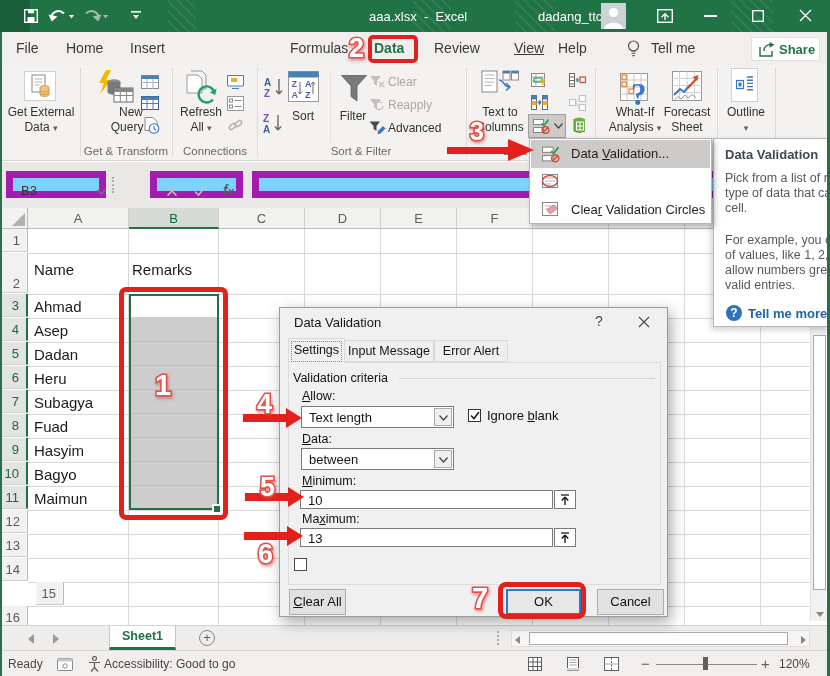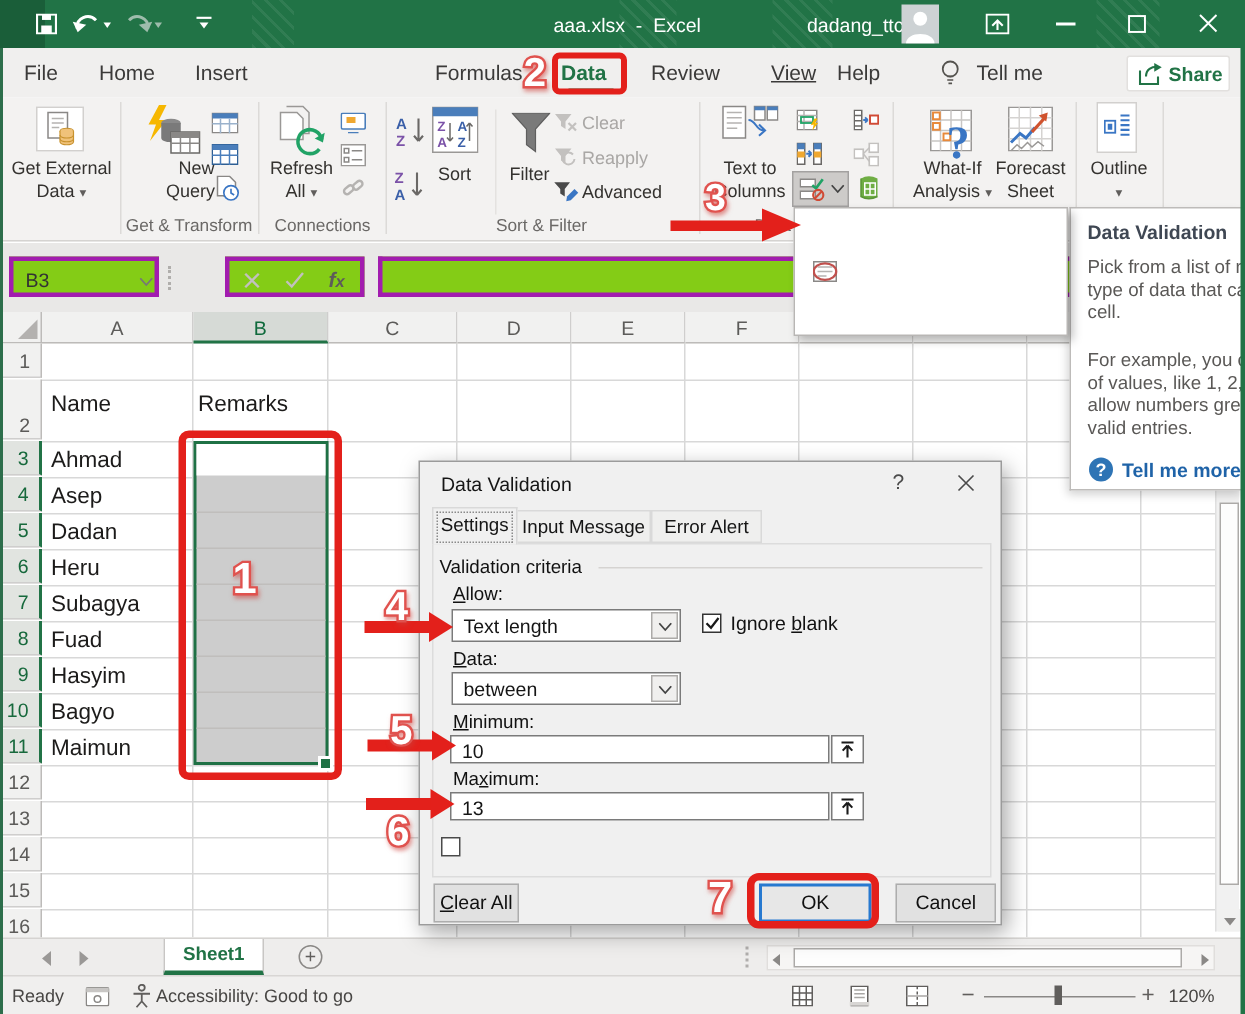--- a/index.html
+++ b/index.html
@@ -15,21 +15,21 @@
   .mtab { position:absolute; top:0; height:33px; line-height:33px; font-size:14px; color:#3b3a39; text-align:left; }
   
   #ribbon { position:absolute; left:0; top:65px; width:830px; height:96px; background:#f3f2f1; border-bottom:1px solid #d5d3d1; }
   .rsep { position:absolute; top:3px; height:88px; width:1px; background:#dcdad8; }
   .glabel { position:absolute; top:80px; height:14px; font-size:11.5px; color:#6a6866; text-align:center; width:120px; }
   .btxt { position:absolute; font-size:12px; color:#34322f; text-align:center; line-height:15px; white-space:nowrap; }
   .stxt { position:absolute; font-size:12px; color:#34322f; white-space:nowrap; }
   .dimtxt { color:#a9a7a5; }
   
   #fbar { position:absolute; left:0; top:162px; width:830px; height:46px; background:#e9e8e7; }
-  .fbox { position:absolute; background:#84cc16; border:3px solid #a21caf; }
+  .fbox { position:absolute; background:#7dd3fc; border:7px solid #a21caf; }
   
   #grid { position:absolute; left:0; top:208px; width:810px; height:417px; background:#fff; overflow:hidden; }
   .vline { position:absolute; top:0; bottom:0; width:1px; background:#d8d8d8; }
   .hline { position:absolute; left:28px; right:0; height:1px; background:#d8d8d8; }
   .colhdr { position:absolute; top:0; height:21px; font-size:13px; color:#5c5b59; text-align:center; line-height:21px; background:#f1f1f0; border-right:1px solid #cfcecd; }
   .rowhdr { position:absolute; left:0; width:28px; font-size:13px; color:#5c5b59; text-align:right; padding-right:7px; background:#f1f1f0; border-bottom:1px solid #cfcecd; border-right:1px solid #bdbbb9; }
   .rowhdr.sel { background:#e1e4e0; color:#17693c; border-right:2px solid #217346; }
   .cellname { position:absolute; left:34px; font-size:15px; color:#1c1b1a; }
   
   #vsb { position:absolute; left:810px; top:208px; width:16px; height:413px; background:#f1f1f1; border-left:1px solid #e0e0e0; }
@@ -400,21 +400,21 @@
   <div class="rowhdr sel" style="top:134px;height:23px;line-height:23px;">5</div>
   <div class="rowhdr sel" style="top:158px;height:23px;line-height:23px;">6</div>
   <div class="rowhdr sel" style="top:182px;height:23px;line-height:23px;">7</div>
   <div class="rowhdr sel" style="top:206px;height:23px;line-height:23px;">8</div>
   <div class="rowhdr sel" style="top:230px;height:23px;line-height:23px;">9</div>
   <div class="rowhdr sel" style="top:254px;height:23px;line-height:23px;">10</div>
   <div class="rowhdr sel" style="top:278px;height:23px;line-height:23px;">11</div>
   <div class="rowhdr" style="top:302px;height:23px;line-height:23px;">12</div>
   <div class="rowhdr" style="top:326px;height:23px;line-height:23px;">13</div>
   <div class="rowhdr" style="top:350px;height:23px;line-height:23px;">14</div>
-  <div class="rowhdr" style="top:374px;height:23px;line-height:23px;">15</div>
+  <div class="rowhdr" style="top:374px;height:23px;line-height:23px;margin-left:36px;">15</div>
   <div class="rowhdr" style="top:398px;height:23px;line-height:23px;">16</div>
 
   <div class="cellname" style="top:53px;">Name</div>
   <div class="abs" style="left:132px;top:53px;font-size:15px;color:#1c1b1a;">Remarks</div>
   <div class="cellname" style="top:90px;">Ahmad</div>
   <div class="cellname" style="top:114px;">Asep</div>
   <div class="cellname" style="top:138px;">Dadan</div>
   <div class="cellname" style="top:162px;">Heru</div>
   <div class="cellname" style="top:186px;">Subagya</div>
   <div class="cellname" style="top:210px;">Fuad</div>
@@ -486,26 +486,44 @@
       <path d="M0.5 7 h14" stroke="#a8a6a4"></path>
     </svg>
   <div class="abs" style="left:641px;top:4px;font-size:15px;color:#605e5c;">−</div>
   <div class="abs" style="left:656px;top:12.5px;width:101px;height:1px;background:#8a8886;"></div>
   <div class="abs" style="left:703px;top:6px;width:5px;height:13px;background:#605e5c;"></div>
   <div class="abs" style="left:761px;top:4px;font-size:15px;color:#605e5c;">+</div>
   <div class="abs" style="left:779px;top:6px;">120%</div>
 </div>
 
 <div id="ddmenu">
+  <div class="mrow" style="top:1px;background:#cdcbc9;">
+    <svg class="abs" style="left:11px;top:5px;" width="18" height="18" viewBox="0 0 17 16">
+        <rect x="0.5" y="1.5" width="10" height="5" fill="#fff" stroke="#8a8886"></rect>
+        <rect x="0.5" y="9.5" width="10" height="5" fill="#fff" stroke="#8a8886"></rect>
+        <path d="M8.5 5.5 l2.5 2 l4.5-6" fill="none" stroke="#21a366" stroke-width="1.8"></path>
+        <circle cx="12.5" cy="12" r="3.4" fill="none" stroke="#d04a35" stroke-width="1.4"></circle>
+        <path d="M10.2 14.3 l4.6-4.6" stroke="#d04a35" stroke-width="1.4"></path>
+      </svg>
+    <span style="position:absolute;left:40px;">Data <u>V</u>alidation...</span>
+  </div>
   <div class="mrow" style="top:29px;">
     <svg class="abs" style="left:11px;top:6px;" width="18" height="16" viewBox="0 0 18 16">
         <rect x="0.5" y="0.5" width="15" height="13" fill="#fff" stroke="#8a8886"></rect>
         <path d="M3 4 h10 M3 7 h10 M3 10 h6" stroke="#b5b3b1"></path>
         <ellipse cx="8" cy="7" rx="7.5" ry="5.5" fill="none" stroke="#c0504d" stroke-width="1.5"></ellipse>
       </svg>
+  </div>
+  <div class="mrow" style="top:57px;">
+    <svg class="abs" style="left:11px;top:6px;" width="18" height="16" viewBox="0 0 18 16">
+        <rect x="0.5" y="0.5" width="15" height="13" fill="#fff" stroke="#8a8886"></rect>
+        <path d="M3 4 h10 M3 7 h10" stroke="#b5b3b1"></path>
+        <rect x="6" y="5" width="9" height="5" rx="1" transform="rotate(-35 10 8)" fill="#e8a0ab" stroke="#c07080" stroke-width="0.8"></rect>
+      </svg>
+    <span style="position:absolute;left:40px;">Clea<u>r</u> Validation Circles</span>
   </div>
 </div>
 
 <div id="tooltip">
   <div class="abs" style="left:11px;top:8px;font-size:13px;font-weight:bold;color:#3f4753;white-space:nowrap;">Data Validation</div>
   <div class="ttline" style="top:32px;">Pick from a list of rules</div>
   <div class="ttline" style="top:47px;">type of data that can b</div>
   <div class="ttline" style="top:62px;">cell.</div>
   <div class="ttline" style="top:94px;">For example, you can p</div>
   <div class="ttline" style="top:109px;">of values, like 1, 2, and</div>

